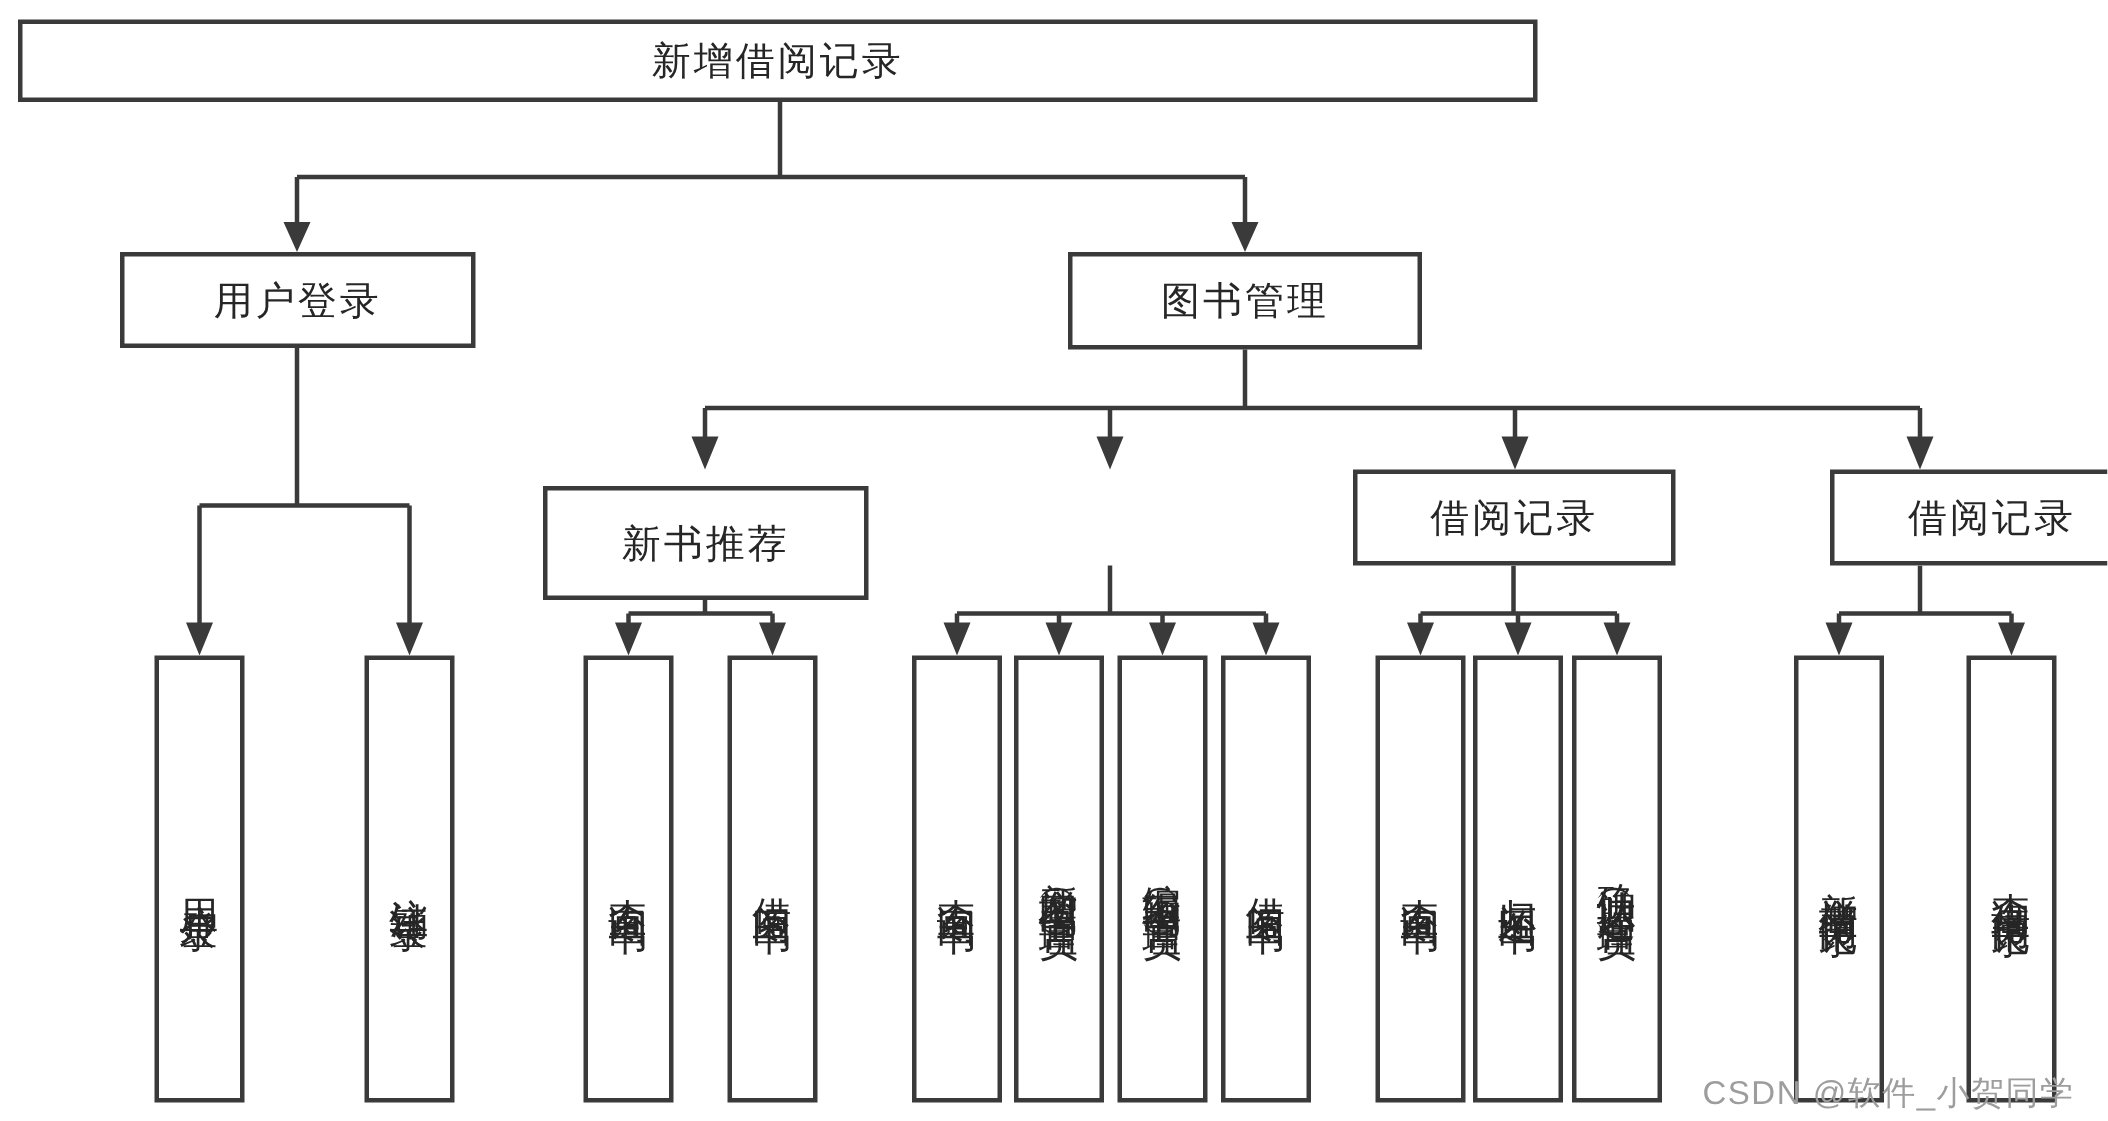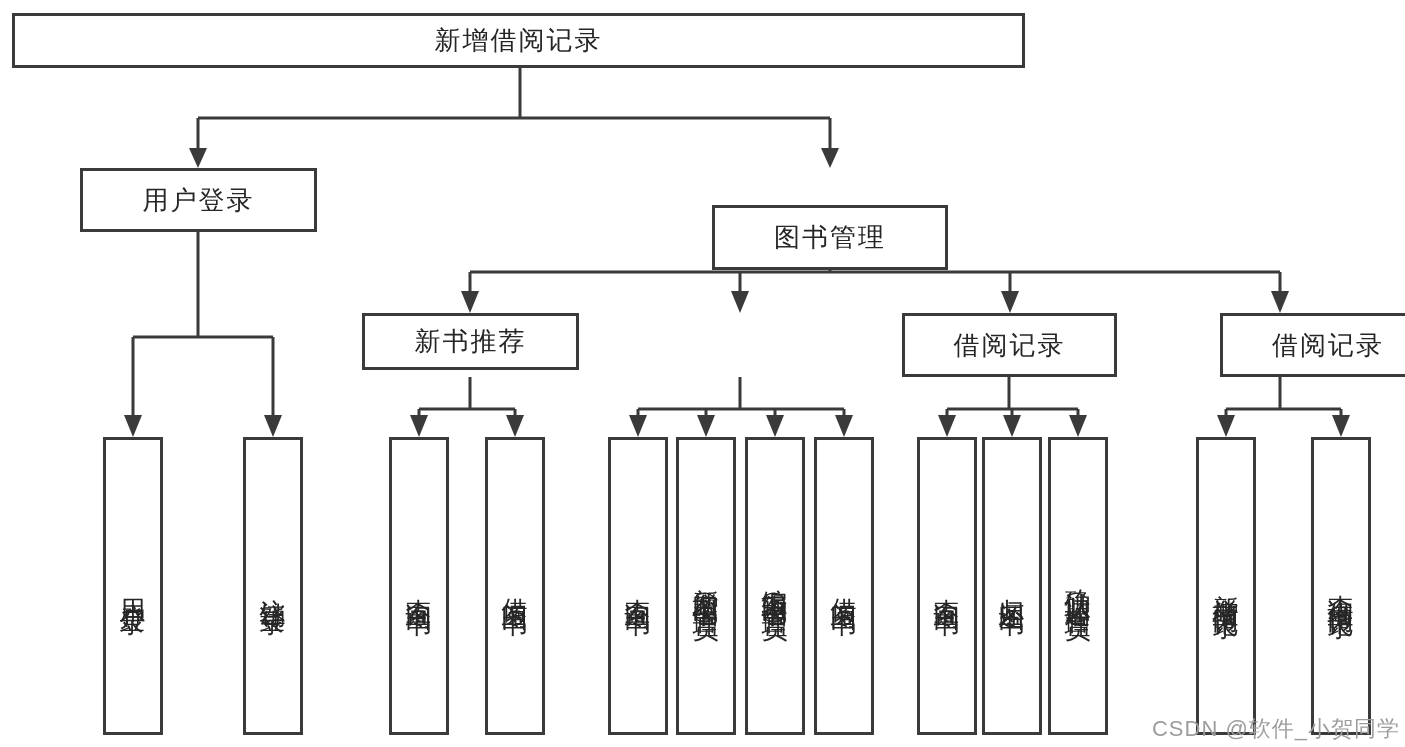--- a/index.html
+++ b/index.html
@@ -27,23 +27,23 @@
     color: #262626;
     font-size: 26px;
     letter-spacing: 2px;
     z-index: 2;
     white-space: nowrap;
   }
   
   .root { left: 12px; top: 13px; width: 1013px; height: 55px; }
   
   .l2a { left: 80px;  top: 168px; width: 237px; height: 64px; }
-  .l2b { left: 712px; top: 168px; width: 236px; height: 65px; margin-top: 37px; }
+  .l2b { left: 712px; top: 168px; width: 236px; height: 65px; }
   
-  .l3a { left: 362px;  top: 313px; width: 217px; height: 57px; }
+  .l3a { left: 362px;  top: 324px; width: 217px; height: 76px; }
   .l3b { left: 632px;  top: 313px; width: 217px; height: 64px; }
   .l3c { left: 902px;  top: 313px; width: 215px; height: 64px; }
   .l3d { left: 1220px; top: 313px; width: 216px; height: 64px; }
   
   .leaf { top: 437px; width: 60px; height: 298px; }
   .leaf .vtext {
     writing-mode: vertical-rl;
     text-orientation: mixed;
     letter-spacing: 4px;
     line-height: 1;
@@ -57,21 +57,21 @@
   .lf6  { left: 676px; }
   .lf7  { left: 745px; }
   .lf8  { left: 814px; }
   .lf9  { left: 917px; }
   .lf10 { left: 982px; }
   .lf11 { left: 1048px; }
   .lf12 { left: 1196px; }
   .lf13 { left: 1311px; }
   .watermark {
     position: absolute;
-    right: 5px;
+    right: 22px;
     top: 714px;
     z-index: 3;
     color: #9d9d9d;
     font-size: 22px;
     letter-spacing: 1px;
     white-space: nowrap;
   }
 </style>
 </head>
 <body>

